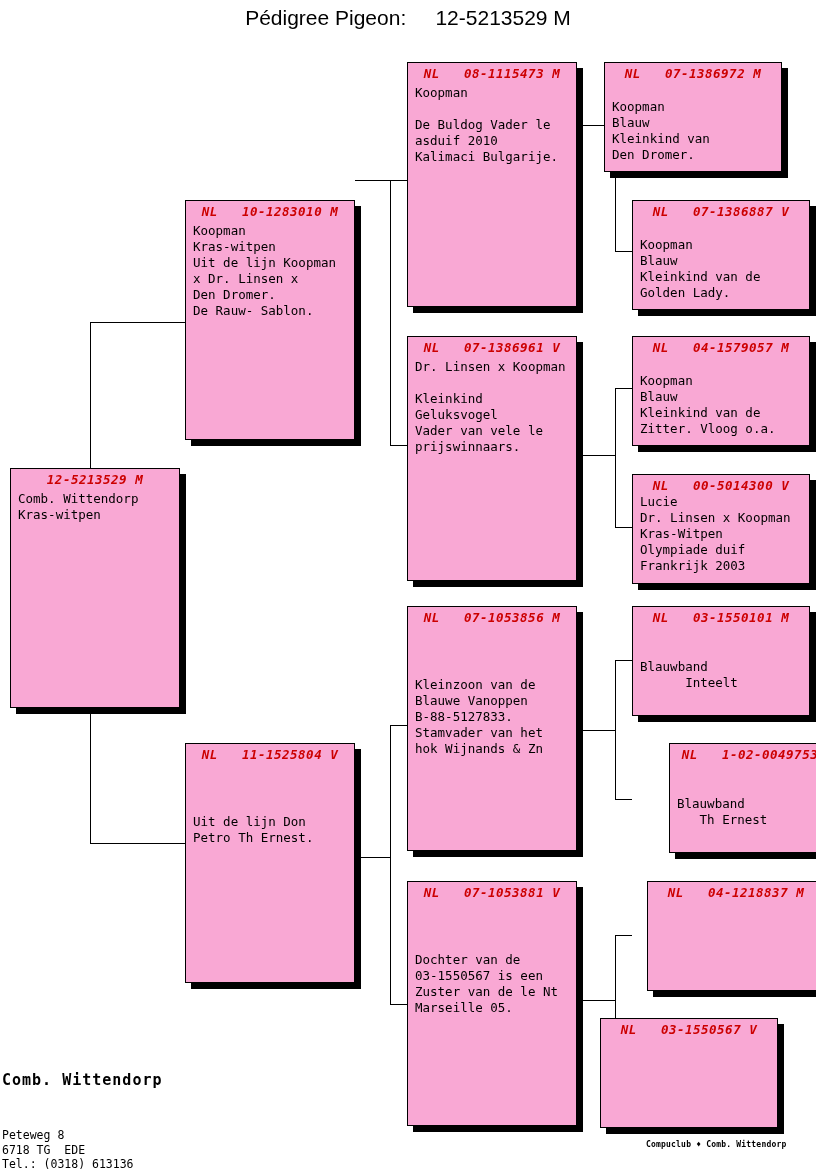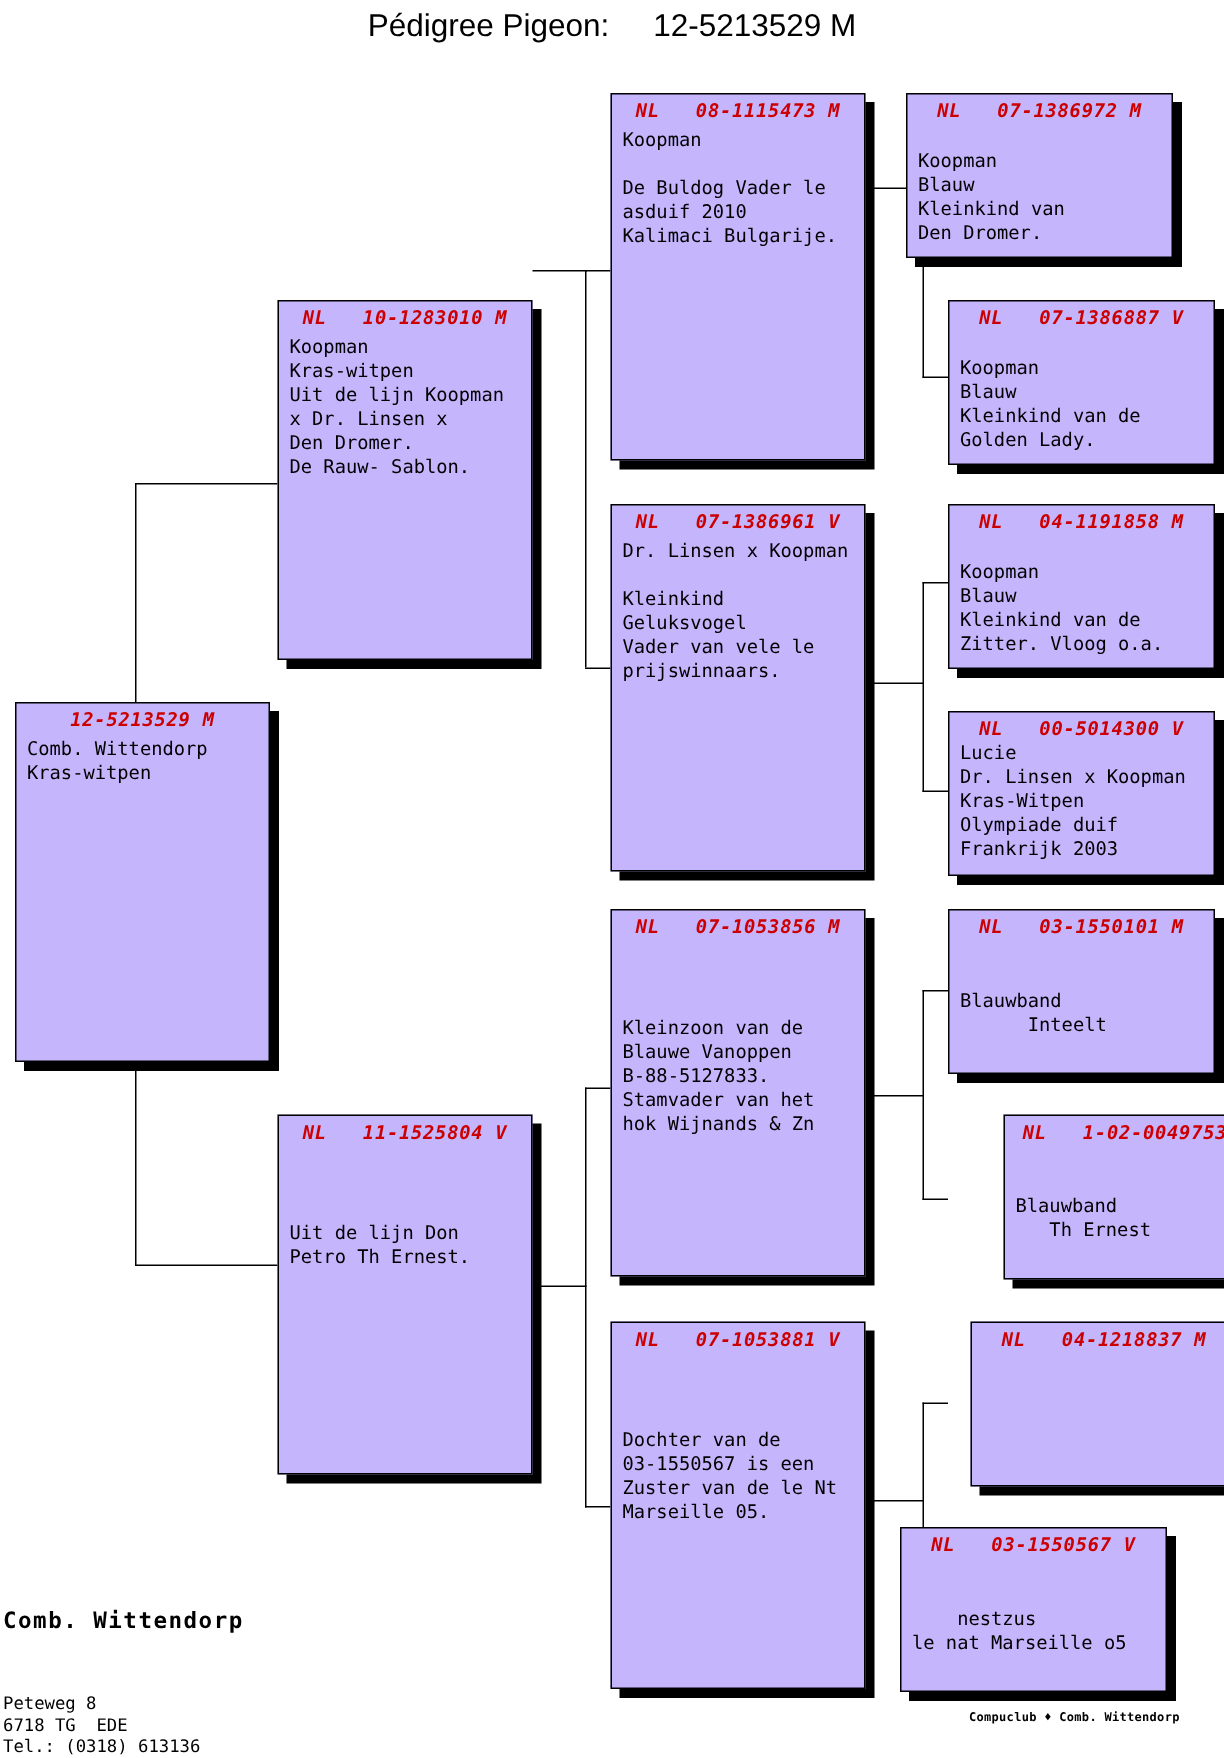--- a/index.html
+++ b/index.html
@@ -12,21 +12,21 @@
 
   
   .title{
     position:absolute;left:0;top:6px;width:816px;text-align:center;
     font-family:"Liberation Sans","DejaVu Sans",sans-serif;
     font-size:21px;color:#000;white-space:pre;
   }
 
   
   .box{
-    position:absolute;background:#c4b5fd;border:1px solid #000000;
+    position:absolute;background:#f9a8d4;border:1px solid #000000;
     box-sizing:border-box;
     box-shadow:6px 6px 0 0 #000000;
   }
   .box .hdr{
     position:absolute;left:0;top:3px;width:100%;
     text-align:center;white-space:pre;
     font-weight:bold;font-style:italic;
     color:#cc0000;font-size:12.5px;letter-spacing:0.5px;
   }
   .box .body{
@@ -172,21 +172,21 @@
   </div>
   <div class="box gen3" style="left:632px;top:200px;">
     <div class="hdr">NL   07-1386887 V</div>
     <div class="body">
 Koopman
 Blauw
 Kleinkind van de
 Golden Lady.</div>
   </div>
   <div class="box gen3" style="left:632px;top:336px;">
-    <div class="hdr">NL   04-1191858 M</div>
+    <div class="hdr">NL   04-1579057 M</div>
     <div class="body">
 Koopman
 Blauw
 Kleinkind van de
 Zitter. Vloog o.a.</div>
   </div>
   <div class="box gen3" style="left:632px;top:474px;">
     <div class="hdr">NL   00-5014300 V</div>
     <div class="body" style="top:19px;">Lucie
 Dr. Linsen x Koopman
@@ -206,24 +206,20 @@
     <div class="body">
 
 Blauwband
    Th Ernest</div>
   </div>
   <div class="box gen3" style="left:647px;top:881px;">
     <div class="hdr">NL   04-1218837 M</div>
   </div>
   <div class="box gen3" style="left:600px;top:1018px;">
     <div class="hdr">NL   03-1550567 V</div>
-    <div class="body">
-
-    nestzus
-le nat Marseille o5</div>
   </div>
 
   <div class="footer">
     <div class="who">Comb. Wittendorp</div>
     <div class="addr">Peteweg 8
 6718 TG  EDE
 Tel.: (0318) 613136
 wittl939@planet.nl</div>
   </div>
 

